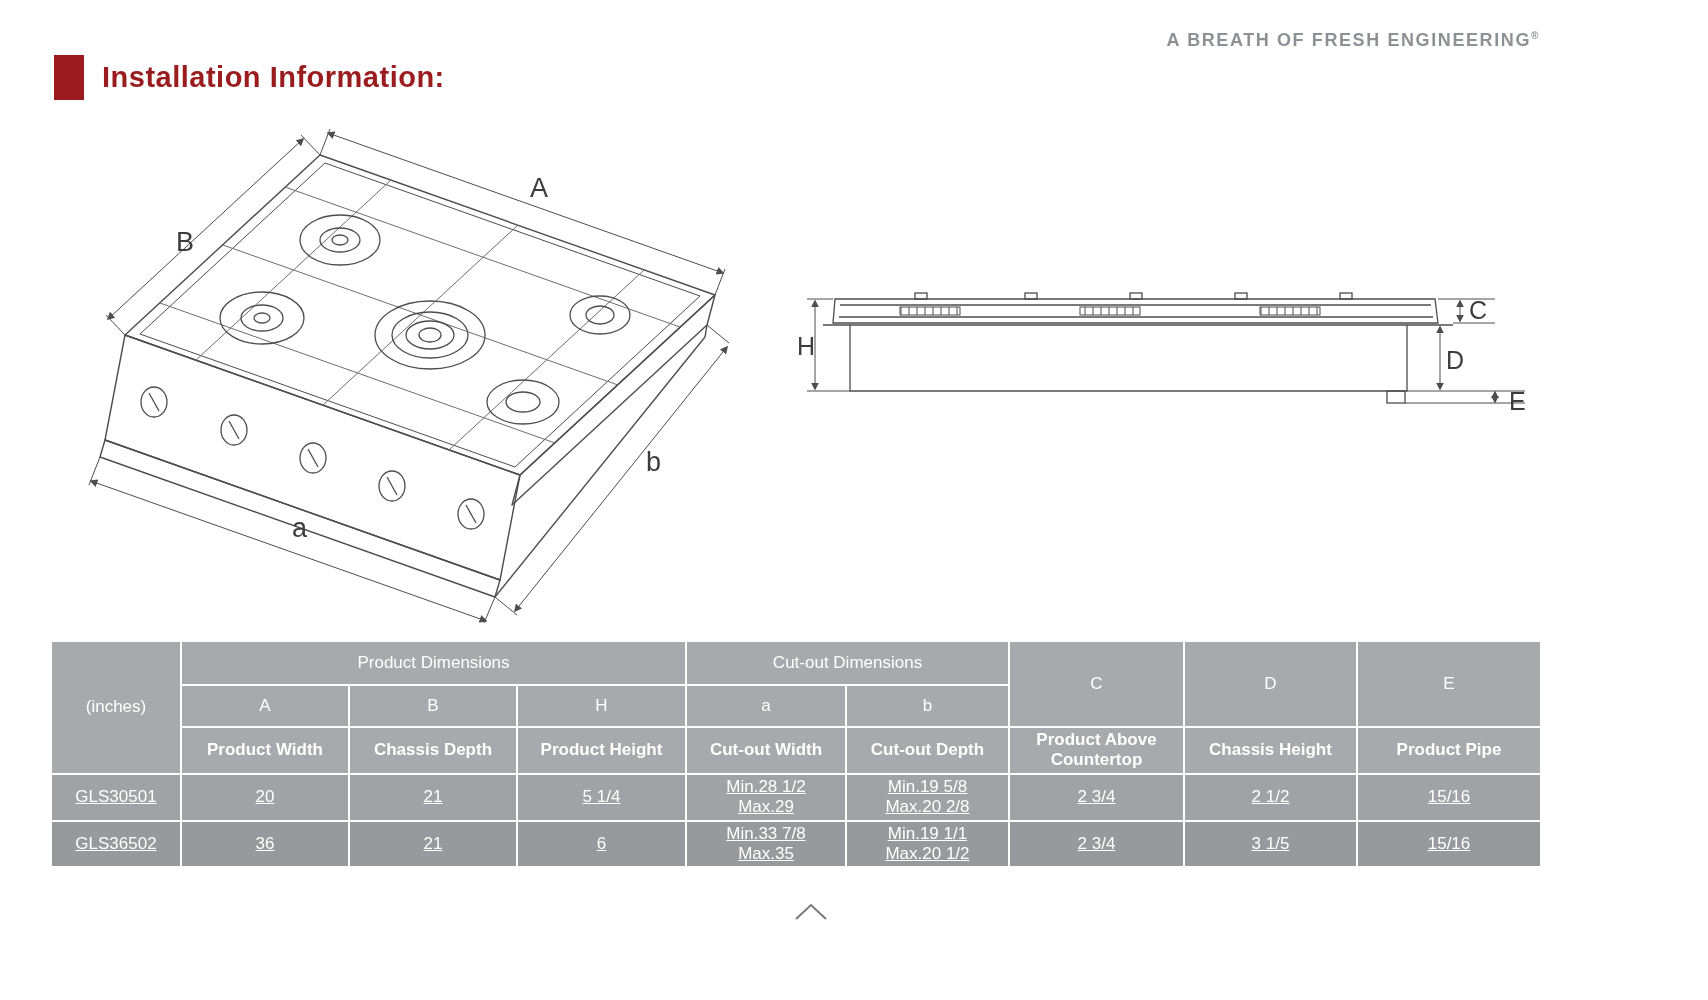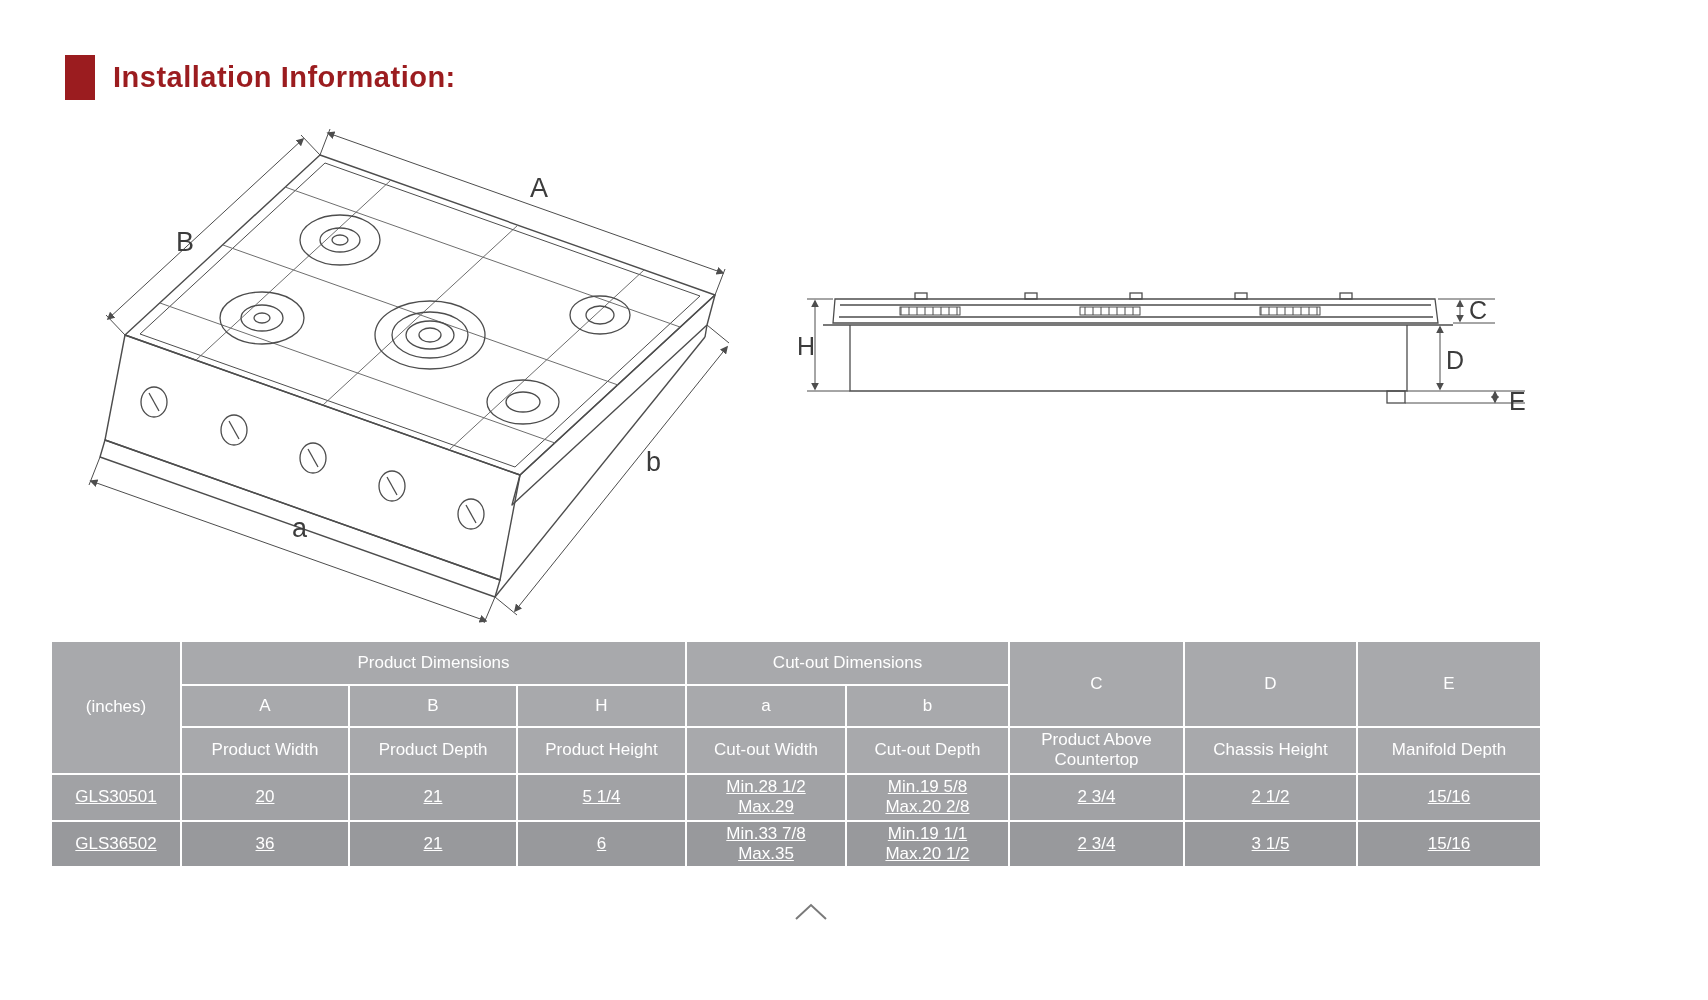--- a/index.html
+++ b/index.html
@@ -22,21 +22,21 @@
     font-size: 18px;
     letter-spacing: 1.6px;
     white-space: nowrap;
   }
   .slogan sup { font-size: 10px; }
 
   
   .title-block {
     position: absolute;
     top: 55px;
-    left: 57px;
+    left: 46px;
     display: flex;
     align-items: center;
     gap: 18px;
     padding-left: 8px;
   }
   .title-square { width: 30px; height: 45px; background: #9b1c1f; }
   .title-text { color: #9b1c1f; font-size: 29px; font-weight: bold; letter-spacing: 0.5px; }
 
   
   .iso-svg  { position: absolute; left: 40px;  top: 125px; width: 740px; height: 500px; }
@@ -56,41 +56,44 @@
     table-layout: fixed;
   }
   .spec-table td {
     border: 2px solid #ffffff;
     padding: 2px 0;
     vertical-align: middle;
     line-height: 1.2;
   }
   .spec-table tr.r1 { height: 44px; }
   .spec-table tr.r2 { height: 42px; }
-  .spec-table tr.r3 { height: 42px; }
+  .spec-table tr.r3 { height: 42px; font-weight: bold; }
   .spec-table tr.data { height: 44px; text-decoration: underline; }
   .spec-table tr.hdr td  { background: #a8a9ac; }
   .spec-table tr.row0 td { background: #a1a2a5; }
   .spec-table tr.row1 td { background: #98999c; }
   .minmax span { display: block; line-height: 1.2; }
 
   
   .chevron {
     position: absolute;
     left: 793px;
     top: 902px;
     width: 36px;
     height: 18px;
   }
 </style>
 </head>
 <body>
 
 <div class="page">
 
+  <div class="slogan">
+    <span>A BREATH OF FRESH ENGINEERING</span><sup>®</sup>
+  </div>
 
   <div class="title-block">
     <div class="title-square"></div>
     <div class="title-text">Installation Information:</div>
   </div>
 
   <svg class="iso-svg" viewBox="0 0 740 500" xmlns="http://www.w3.org/2000/svg">
     <defs>
       <marker id="arrow" viewBox="0 0 10 10" refX="8" refY="5" markerWidth="8" markerHeight="8" orient="auto-start-reverse">
         <path d="M0,0 L10,5 L0,10 z" fill="#4d4d4d"></path>
@@ -239,27 +242,27 @@
       </tr>
       <tr class="hdr r2">
         <td>A</td>
         <td>B</td>
         <td>H</td>
         <td>a</td>
         <td>b</td>
       </tr>
       <tr class="hdr r3">
         <td>Product Width</td>
-        <td>Product Depth</td>
+        <td>Chassis Depth</td>
         <td>Product Height</td>
         <td>Cut-out Width</td>
         <td>Cut-out Depth</td>
         <td>Product Above Countertop</td>
         <td>Chassis Height</td>
-        <td>Manifold Depth</td>
+        <td>Product Pipe</td>
       </tr>
       <tr class="data row0">
         <td>GLS30501</td>
         <td>20</td>
         <td>21</td>
         <td>5 1/4</td>
         <td class="minmax">
           <span>Min.28 1/2</span>
           <span>Max.29</span>
         </td>

